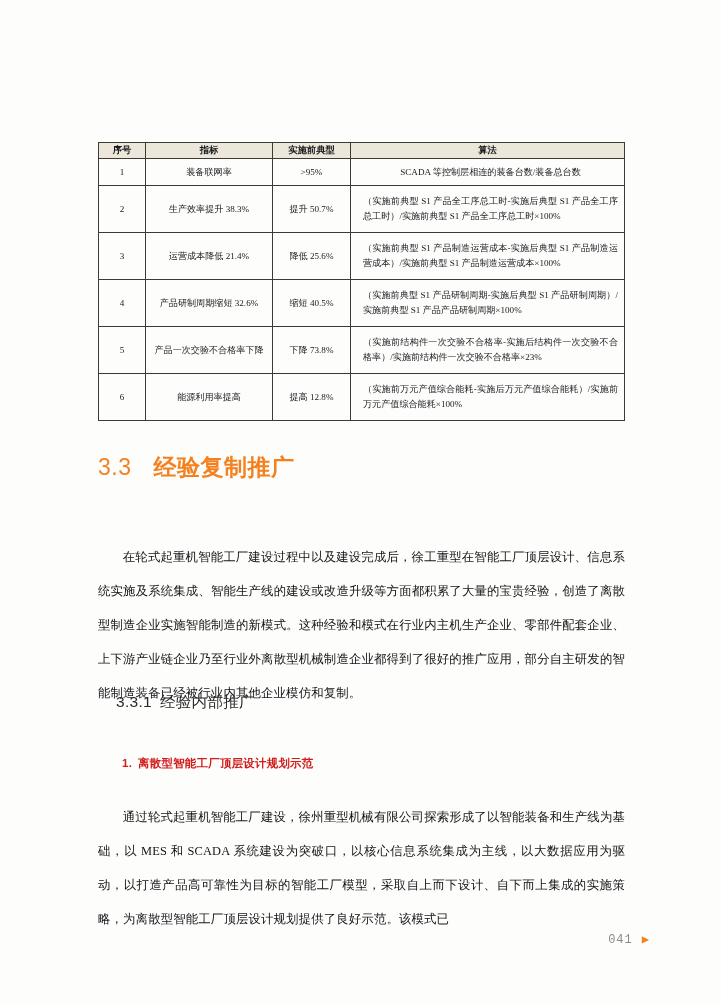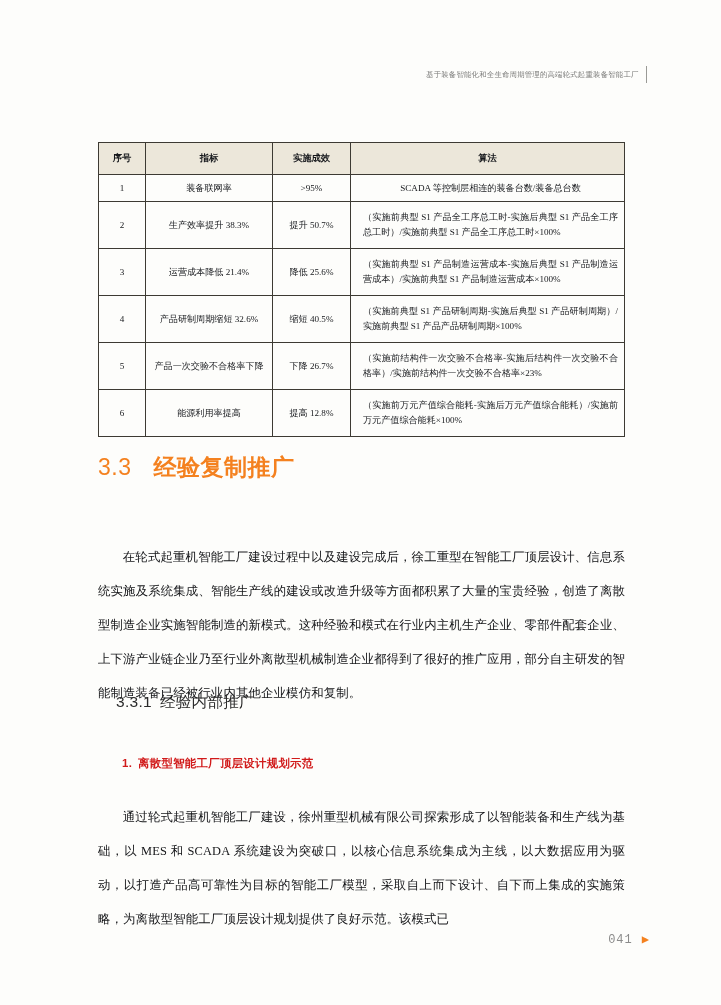--- a/index.html
+++ b/index.html
@@ -76,21 +76,21 @@
     border: 0.8px solid #3d3a33;
     padding: 4px 4px;
     vertical-align: middle;
     color: #16181c;
   }
   .metrics-table thead th {
     background: #ece7da;
     font-weight: bold;
     text-align: center;
     font-size: 9.3px;
-    padding: 8px 4px;
+    padding: 0 4px;
   }
   .col-idx   { width: 47px; }
   .col-name  { width: 127px; }
   .col-effect{ width: 78px; }
   .col-algo  { width: auto; }
 
   .metrics-table td.c-idx    { text-align: center; }
   .metrics-table td.c-name   { text-align: center; }
   .metrics-table td.c-effect { text-align: center; }
   .metrics-table td.c-algo   { text-align: justify; text-align-last: left; padding-left: 12px; padding-right: 6px; }
@@ -174,38 +174,34 @@
     color: #f4811f;
     font-weight: bold;
     margin-left: 1px;
   }
 </style>
 </head>
 <body>
 
 <div class="page">
 
-  <div class="running-header">
-    <span class="rh-text">基于装备智能化和全生命周期管理的高端轮式起重装备智能工厂</span>
-    <span class="rh-rule"></span>
-  </div>
 
 
   <table class="metrics-table">
     <colgroup>
       <col class="col-idx">
       <col class="col-name">
       <col class="col-effect">
       <col class="col-algo">
     </colgroup>
     <thead>
       <tr>
         <th>序号</th>
         <th>指标</th>
-        <th>实施成效</th>
+        <th>实施前典型</th>
         <th>算法</th>
       </tr>
     </thead>
     <tbody>
       <tr>
         <td class="c-idx">1</td>
         <td class="c-name">装备联网率</td>
         <td class="c-effect">&gt;95%</td>
         <td class="c-algo center">SCADA 等控制层相连的装备台数/装备总台数</td>
       </tr>
@@ -223,21 +219,21 @@
       </tr>
       <tr class="tall">
         <td class="c-idx">4</td>
         <td class="c-name">产品研制周期缩短 32.6%</td>
         <td class="c-effect">缩短 40.5%</td>
         <td class="c-algo">（实施前典型 S1 产品研制周期-实施后典型 S1 产品研制周期）/实施前典型 S1 产品产品研制周期×100%</td>
       </tr>
       <tr class="tall">
         <td class="c-idx">5</td>
         <td class="c-name">产品一次交验不合格率下降</td>
-        <td class="c-effect">下降 26.7%</td>
+        <td class="c-effect">下降 73.8%</td>
         <td class="c-algo">（实施前结构件一次交验不合格率-实施后结构件一次交验不合格率）/实施前结构件一次交验不合格率×23%</td>
       </tr>
       <tr class="tall">
         <td class="c-idx">6</td>
         <td class="c-name">能源利用率提高</td>
         <td class="c-effect">提高 12.8%</td>
         <td class="c-algo">（实施前万元产值综合能耗-实施后万元产值综合能耗）/实施前万元产值综合能耗×100%</td>
       </tr>
     </tbody>
   </table>

